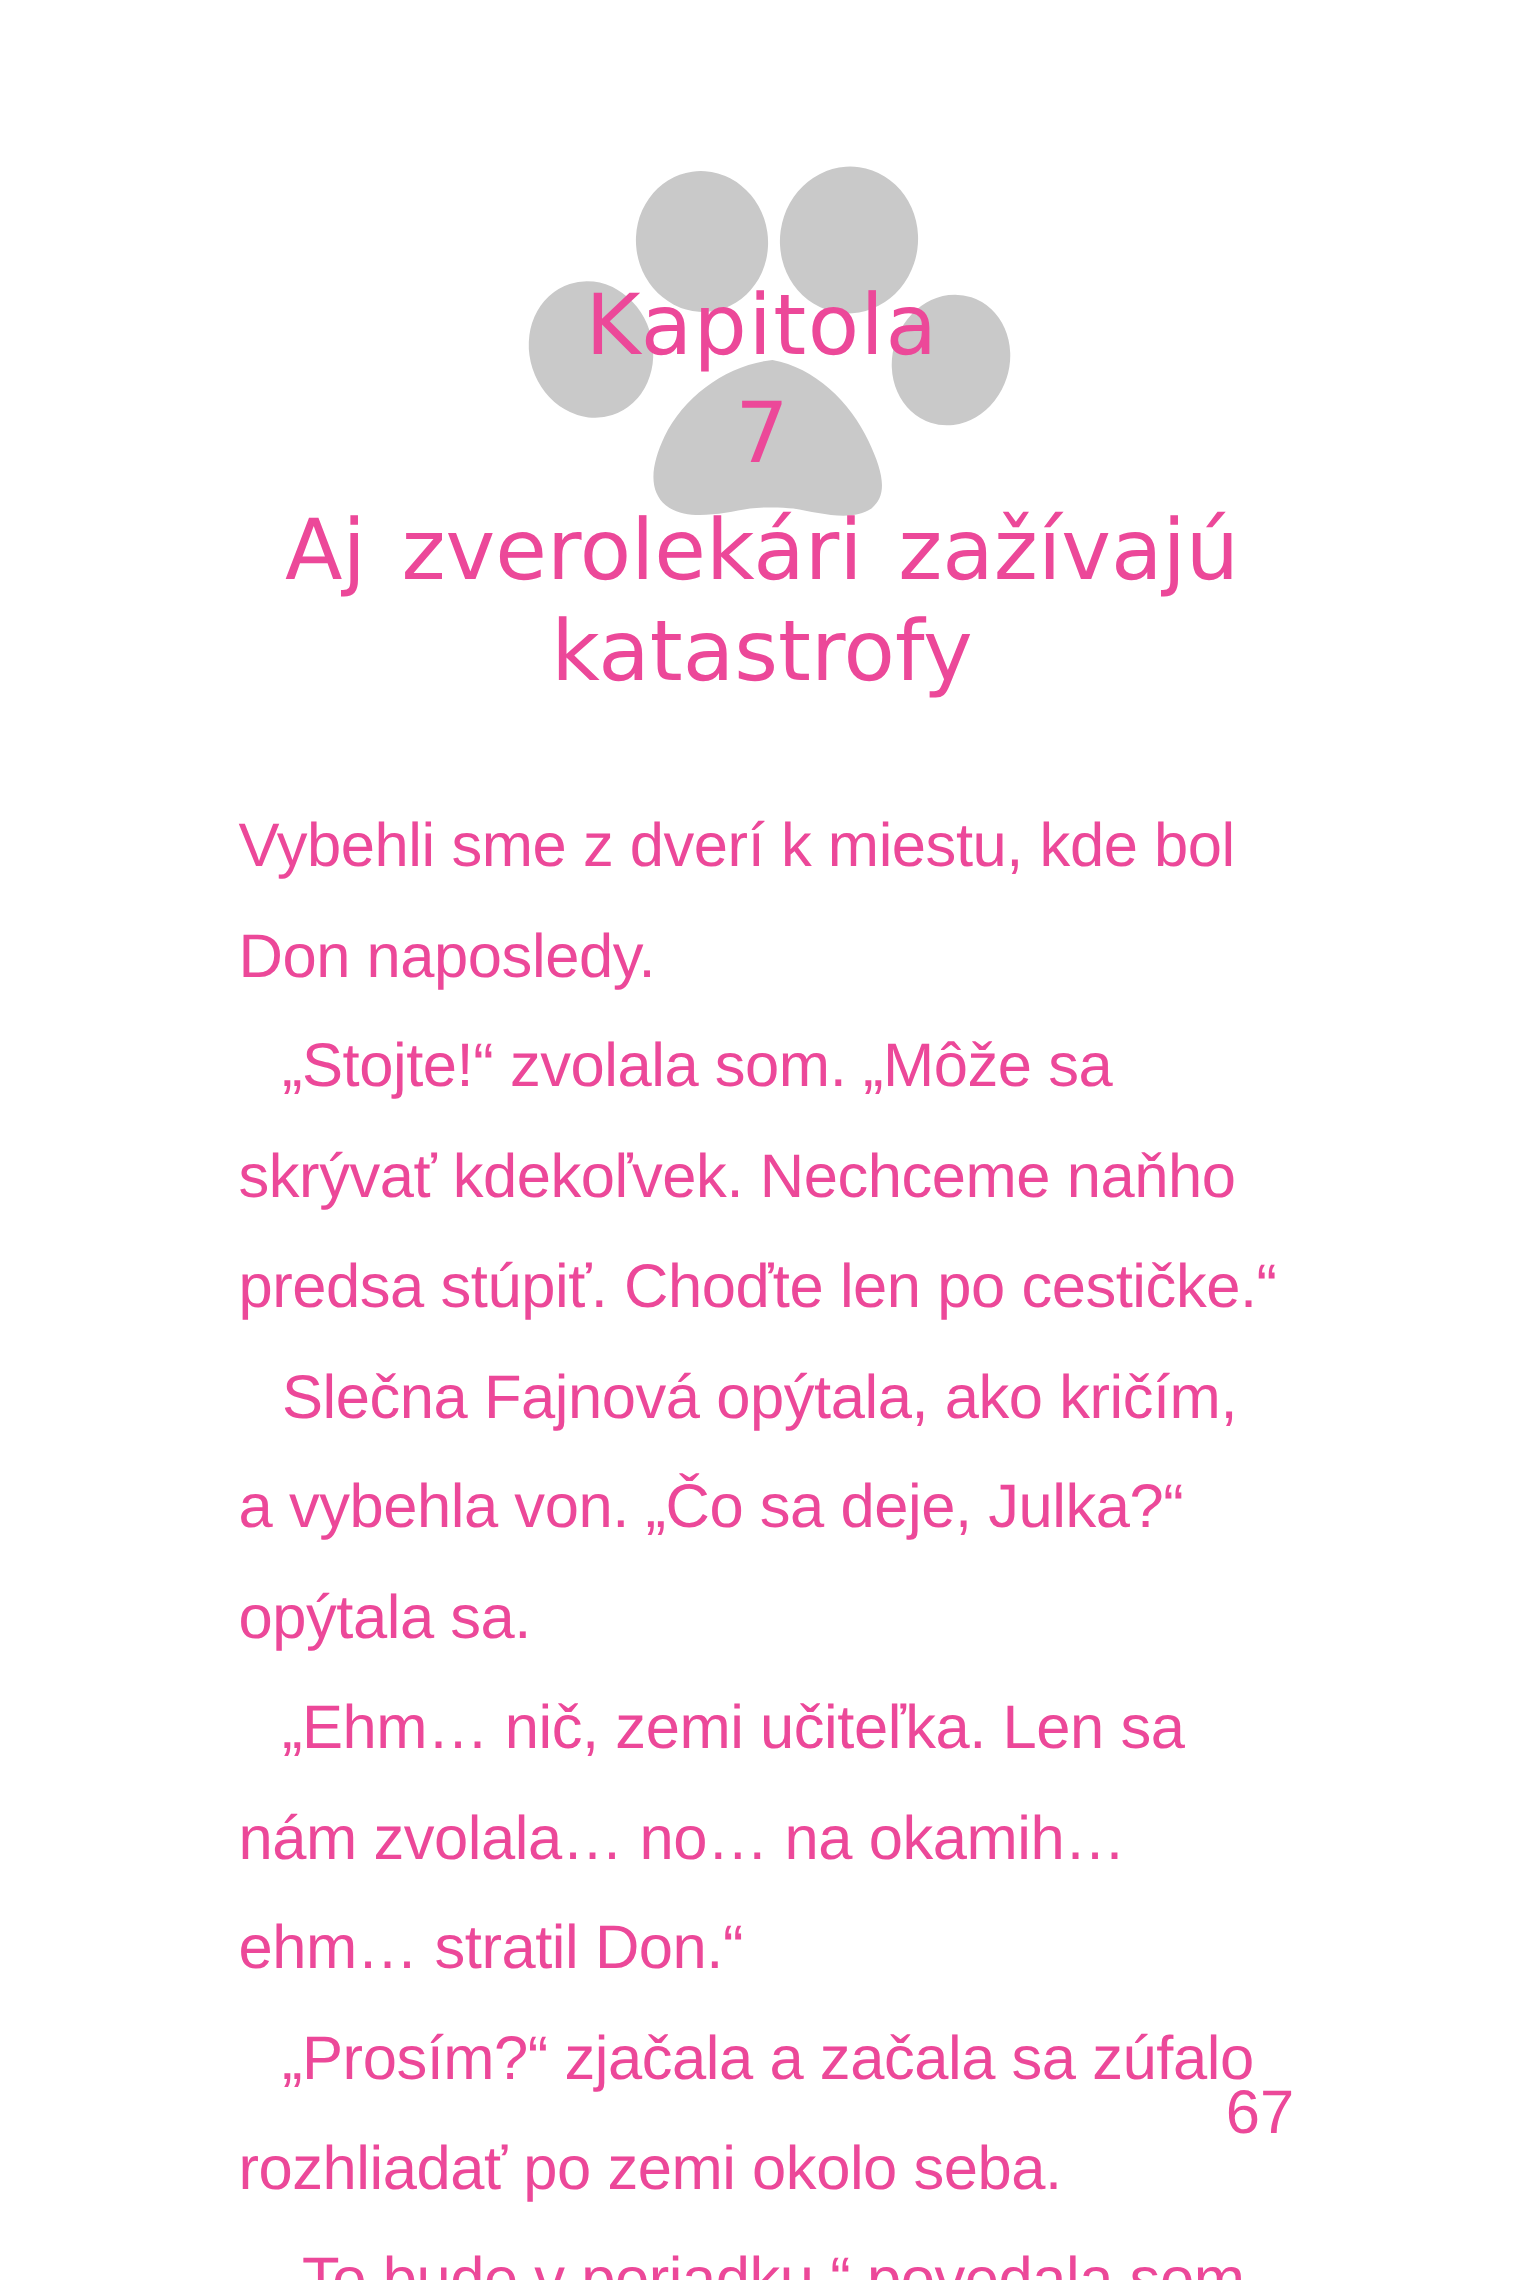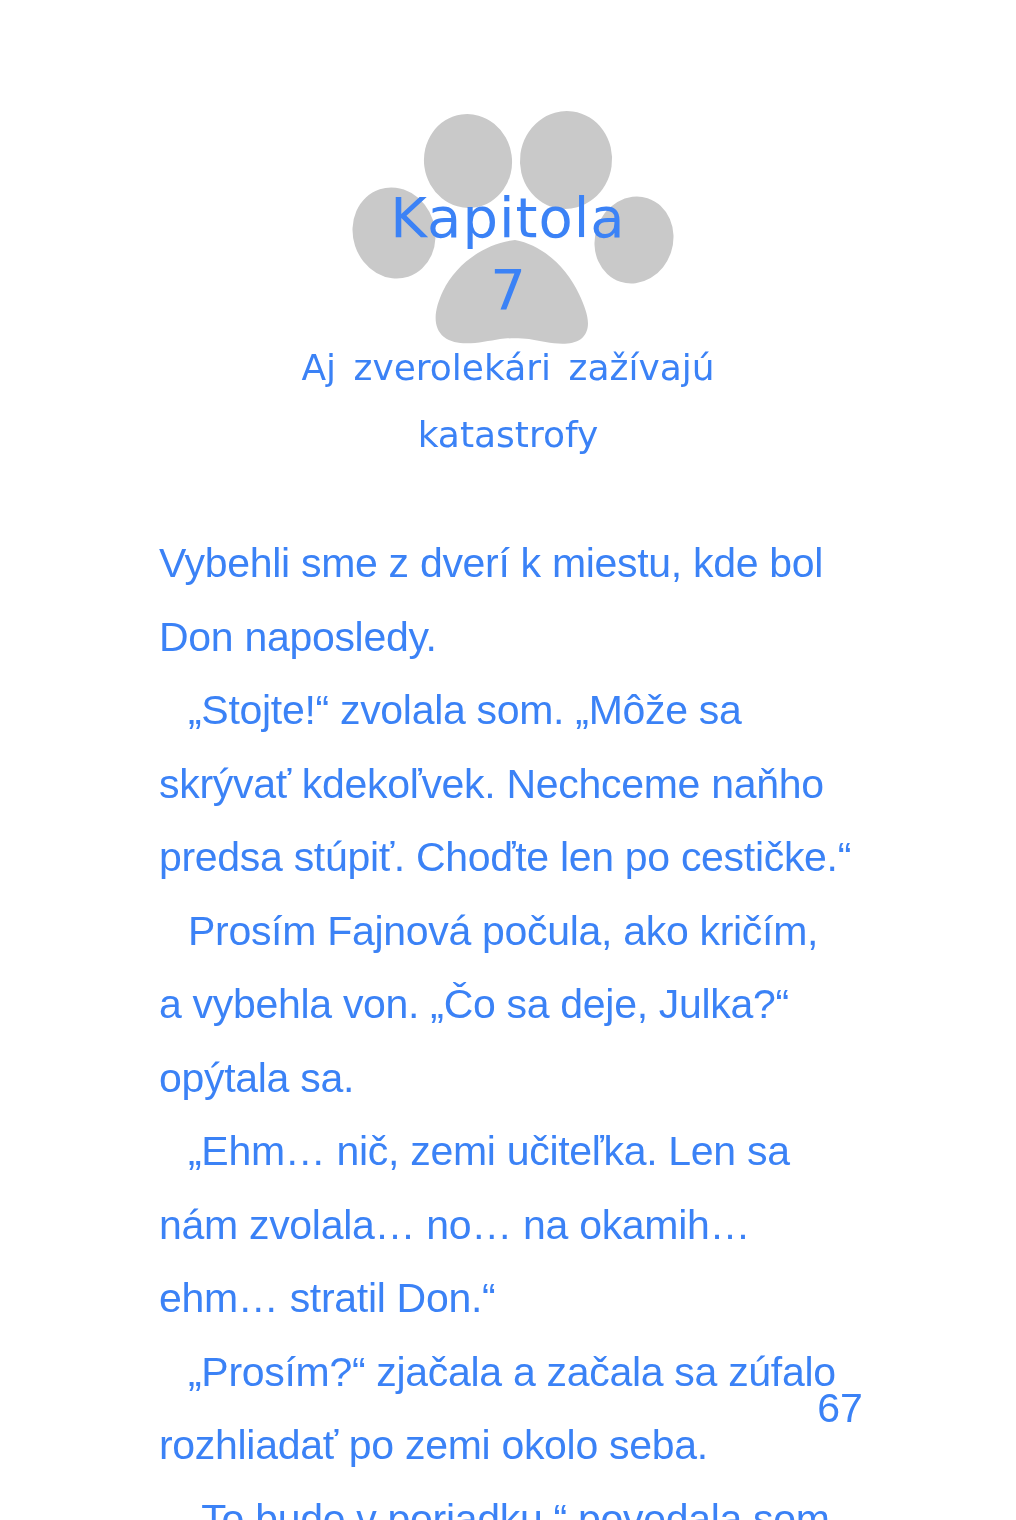--- a/index.html
+++ b/index.html
@@ -7,21 +7,21 @@
     padding: 0;
     background: #ffffff;
   }
   .page {
     position: relative;
     width: 1016px;
     height: 1520px;
     background: #ffffff;
     overflow: hidden;
     font-family: "Liberation Sans", sans-serif;
-    color: #3b82f6;
+    color: #ec4899;
   }
   .paw {
     position: absolute;
     left: 340px;
     top: 100px;
     width: 350px;
     height: 260px;
   }
   .heading {
     position: absolute;
@@ -44,21 +44,21 @@
     position: absolute;
     top: 260px;
     width: 100%;
     font-size: 56px;
     line-height: 60px;
   }
   .chapter-title {
     position: absolute;
     top: 334px;
     width: 100%;
-    font-size: 36px;
+    font-size: 56px;
     line-height: 67px;
     letter-spacing: 0px;
     word-spacing: 6px;
   }
   .body-text {
     position: absolute;
     left: 159px;
     top: 519px;
     width: 730px;
     font-size: 41px;
@@ -110,21 +110,21 @@
       <div>katastrofy</div>
     </div>
   </div>
 
   <div class="body-text">
       <div class="line">Vybehli sme z dverí k miestu, kde bol</div>
       <div class="line">Don naposledy.</div>
       <div class="line indent">„Stojte!“ zvolala som. „Môže sa</div>
       <div class="line">skrývať kdekoľvek. Nechceme naňho</div>
       <div class="line">predsa stúpiť. Choďte len po cestičke.“</div>
-      <div class="line indent">Prosím Fajnová počula, ako kričím,</div>
+      <div class="line indent">Slečna Fajnová opýtala, ako kričím,</div>
       <div class="line">a vybehla von. „Čo sa deje, Julka?“</div>
       <div class="line">opýtala sa.</div>
       <div class="line indent">„Ehm… nič, zemi učiteľka. Len sa</div>
       <div class="line">nám zvolala… no… na okamih…</div>
       <div class="line">ehm… stratil Don.“</div>
       <div class="line indent">„Prosím?“ zjačala a začala sa zúfalo</div>
       <div class="line">rozhliadať po zemi okolo seba.</div>
       <div class="line indent">„To bude v poriadku,“ povedala som</div>
     </div>
 

